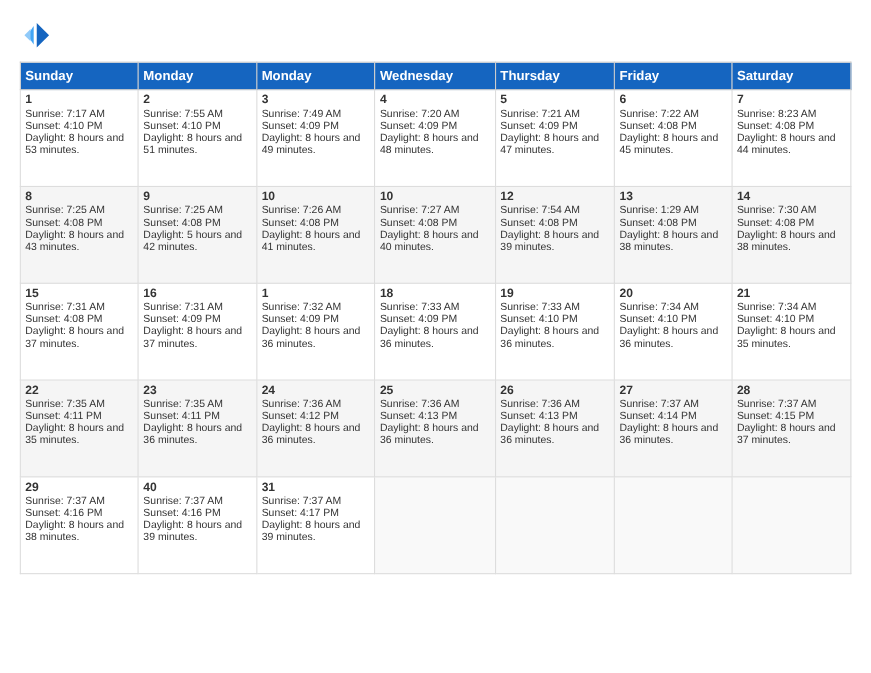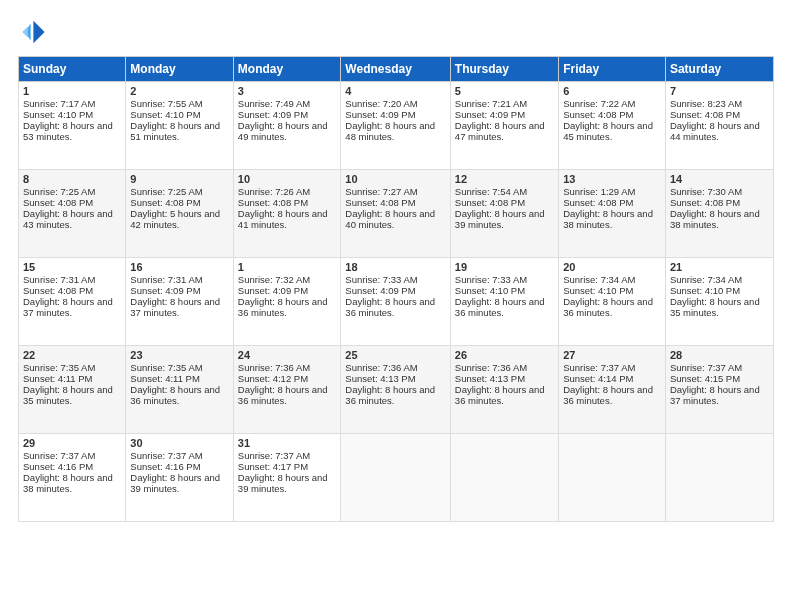--- a/index.html
+++ b/index.html
@@ -164,21 +164,21 @@
           <td><span class="day-num">22</span><span>Sunrise: 7:35 AM</span><br><span>Sunset: 4:11 PM</span><br><span>Daylight: 8 hours and 35 minutes.</span></td>
           <td><span class="day-num">23</span><span>Sunrise: 7:35 AM</span><br><span>Sunset: 4:11 PM</span><br><span>Daylight: 8 hours and 36 minutes.</span></td>
           <td><span class="day-num">24</span><span>Sunrise: 7:36 AM</span><br><span>Sunset: 4:12 PM</span><br><span>Daylight: 8 hours and 36 minutes.</span></td>
           <td><span class="day-num">25</span><span>Sunrise: 7:36 AM</span><br><span>Sunset: 4:13 PM</span><br><span>Daylight: 8 hours and 36 minutes.</span></td>
           <td><span class="day-num">26</span><span>Sunrise: 7:36 AM</span><br><span>Sunset: 4:13 PM</span><br><span>Daylight: 8 hours and 36 minutes.</span></td>
           <td><span class="day-num">27</span><span>Sunrise: 7:37 AM</span><br><span>Sunset: 4:14 PM</span><br><span>Daylight: 8 hours and 36 minutes.</span></td>
           <td><span class="day-num">28</span><span>Sunrise: 7:37 AM</span><br><span>Sunset: 4:15 PM</span><br><span>Daylight: 8 hours and 37 minutes.</span></td>
         </tr>
         <tr>
           <td><span class="day-num">29</span><span>Sunrise: 7:37 AM</span><br><span>Sunset: 4:16 PM</span><br><span>Daylight: 8 hours and 38 minutes.</span></td>
-          <td><span class="day-num">30</span><span>Sunrise: 7:37 AM</span><br><span>Sunset: 4:16 PM</span><br><span>Daylight: 8 hours and 39 minutes.</span></td>
+          <td><span class="day-num">40</span><span>Sunrise: 7:37 AM</span><br><span>Sunset: 4:16 PM</span><br><span>Daylight: 8 hours and 39 minutes.</span></td>
           <td><span class="day-num">31</span><span>Sunrise: 7:37 AM</span><br><span>Sunset: 4:17 PM</span><br><span>Daylight: 8 hours and 39 minutes.</span></td>
           <td class="empty"></td>
           <td class="empty"></td>
           <td class="empty"></td>
           <td class="empty"></td>
         </tr>
       </tbody>
   </table>
 </div>
 

